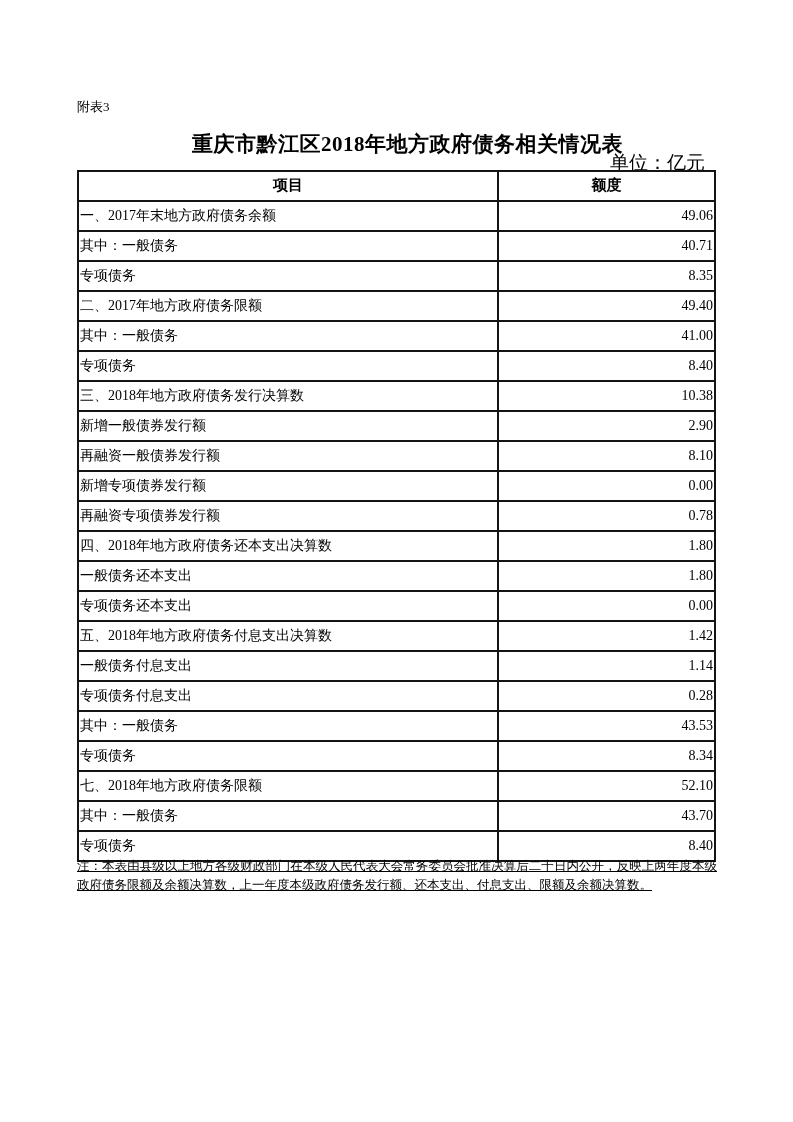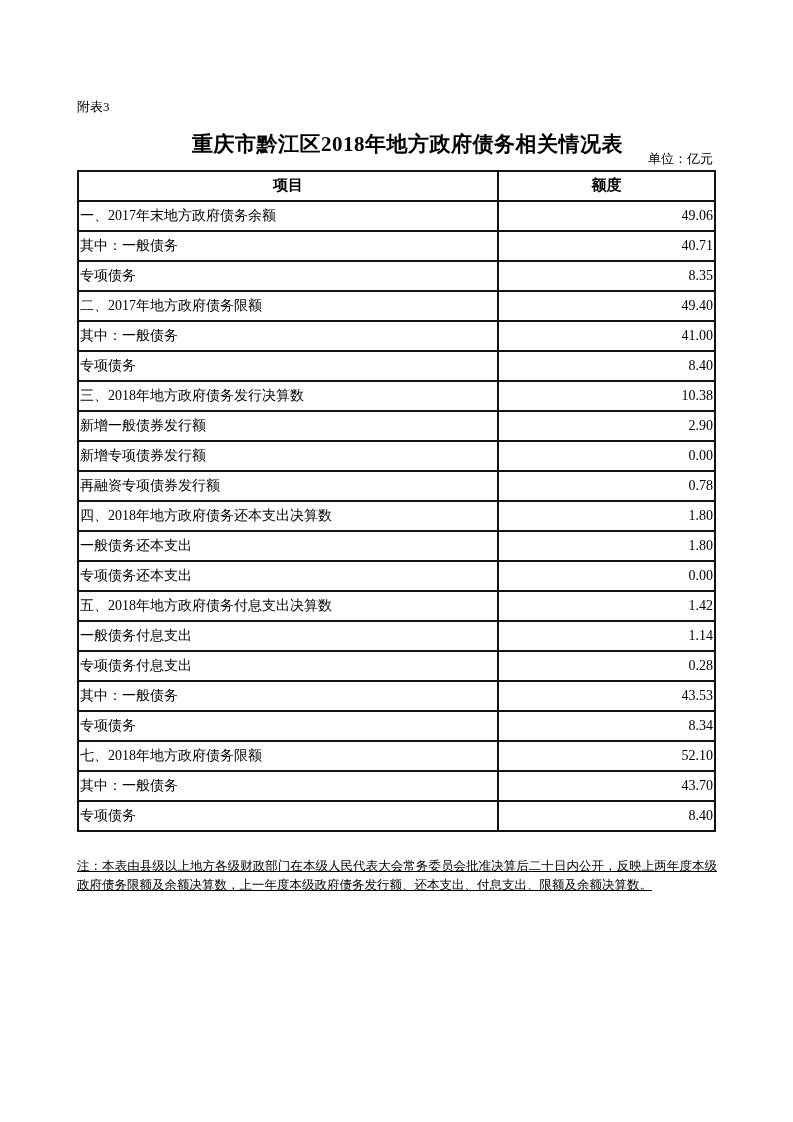--- a/index.html
+++ b/index.html
@@ -29,22 +29,22 @@
     width: 100%;
     margin: 11px;
     text-align: center;
     font-size: 21px;
     font-weight: bold;
     letter-spacing: 0.5px;
   }
   .unit {
     position: absolute;
     top: 150px;
-    right: 80px;
-    font-size: 13px;
+    right: 88px;
+    font-size: 19px;
     text-align: center;
   }
   table.debt {
     position: absolute;
     left: 77px;
     top: 170px;
     width: 637px;
     border-collapse: collapse;
     table-layout: fixed;
   }
@@ -133,20 +133,24 @@
         </tr>
         <tr>
           <td class="item ind0">三、2018年地方政府债务发行决算数</td>
           <td class="val">10.38</td>
         </tr>
         <tr>
           <td class="item ind2">新增一般债券发行额</td>
           <td class="val">2.90</td>
         </tr>
         <tr>
+          <td class="item ind2">再融资一般债券发行额</td>
+          <td class="val">8.10</td>
+        </tr>
+        <tr>
           <td class="item ind2">新增专项债券发行额</td>
           <td class="val">0.00</td>
         </tr>
         <tr>
           <td class="item ind2">再融资专项债券发行额</td>
           <td class="val">0.78</td>
         </tr>
         <tr>
           <td class="item ind0">四、2018年地方政府债务还本支出决算数</td>
           <td class="val">1.80</td>

